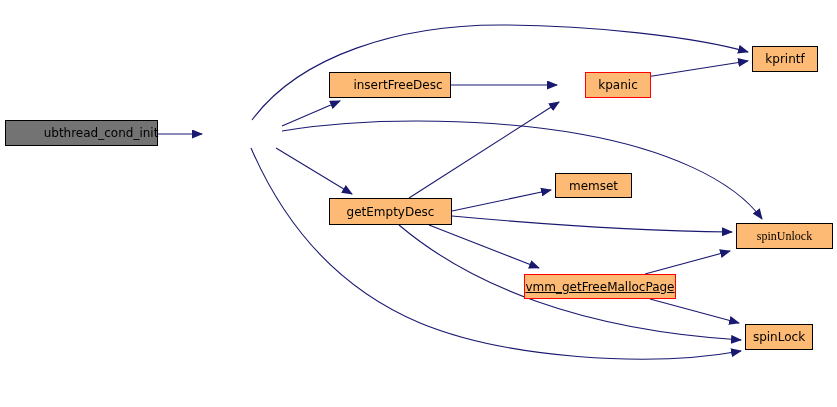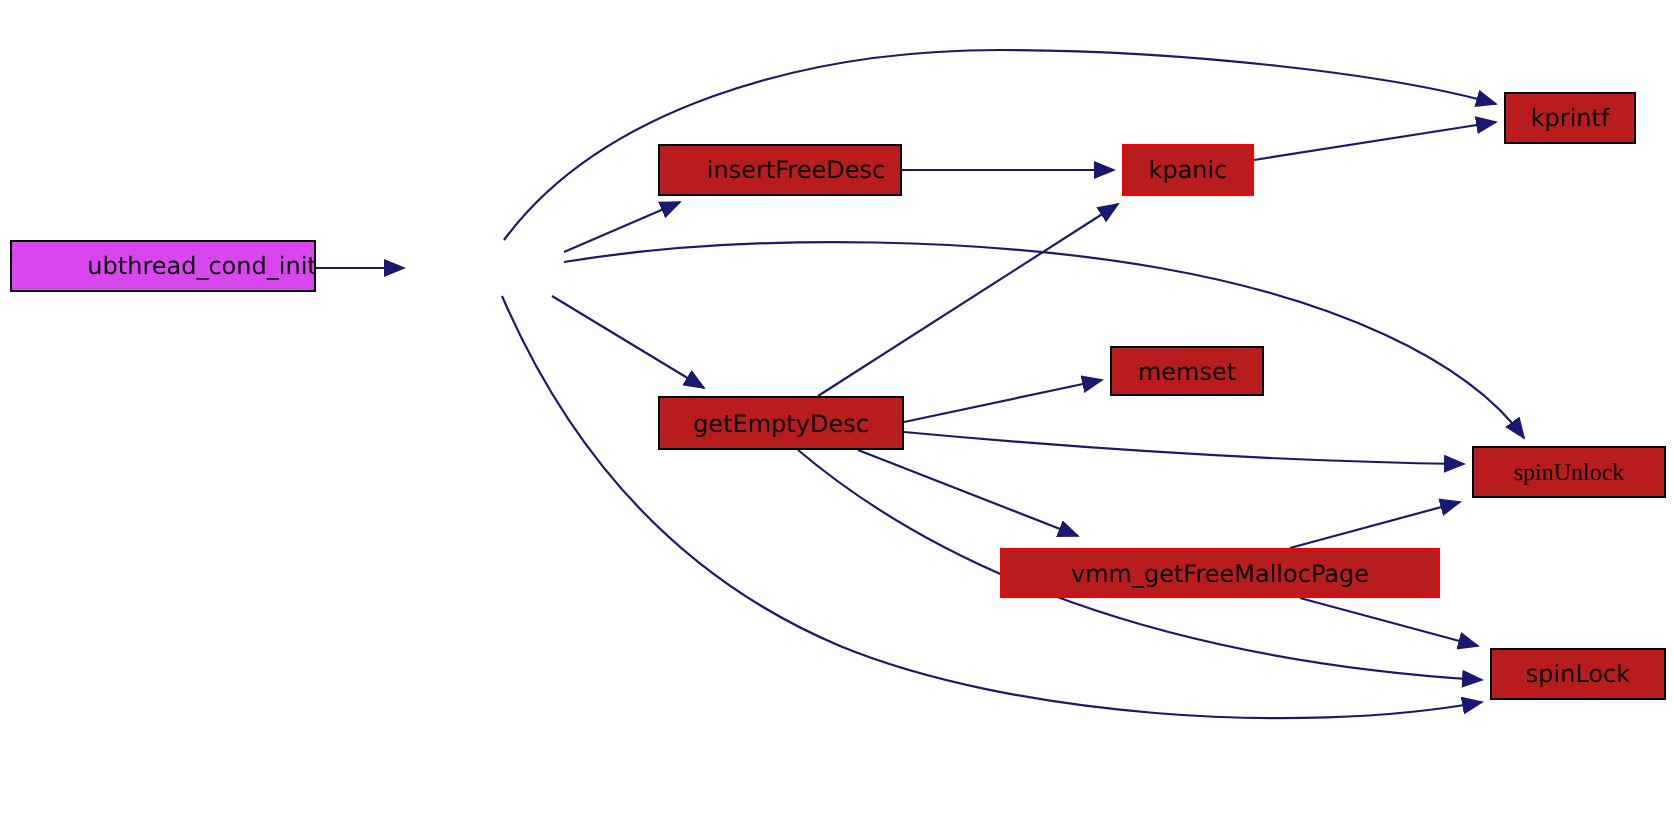--- a/index.html
+++ b/index.html
@@ -18,38 +18,39 @@
   #edges {
     position: absolute;
     left: 0;
     top: 0;
     width: 837px;
     height: 407px;
   }
   .node {
     position: absolute;
     box-sizing: border-box;
-    background: #b91c1c;
+    background: #fdba74;
     border: 1px solid #000000;
     color: #000000;
     font-size: 12px;
     line-height: 1;
     display: flex;
     align-items: center;
     justify-content: center;
     white-space: nowrap;
     cursor: pointer;
   }
   .node.root {
-    background: #d946ef;
+    background: #737373;
     cursor: default;
     padding-left: 39px;
   }
   .node.truncated {
     border-color: #ff0000;
+    margin-left: 24px;
   }
 </style>
 </head>
 <body>
 
 <div id="canvas">
 
   <svg id="edges" viewBox="0 0 837 407" xmlns="http://www.w3.org/2000/svg">
     <defs>
       <marker id="arrow" markerUnits="userSpaceOnUse" markerWidth="12" markerHeight="9" refX="10" refY="4.5" orient="auto">
@@ -83,17 +84,17 @@
   <div class="node truncated" style="left:561px; top:72px; width:66px; height:26px;">kpanic</div>
 
   <div class="node" style="left:752px; top:46px; width:66px; height:26px;">kprintf</div>
 
   <div class="node" style="left:329px; top:198px; width:123px; height:27px;">getEmptyDesc</div>
 
   <div class="node" style="left:555px; top:173px; width:77px; height:25px;">memset</div>
 
   <div class="node" style="left:736px; top:223px; width:97px; height:26px;font-family:Liberation Serif, serif;">spinUnlock</div>
 
-  <div class="node truncated" style="left:500px; top:274px; width:220px; height:25px;">vmm_getFreeMallocPage</div>
+  <div class="node truncated" style="left:500px; top:274px; width:152px; height:25px;text-decoration:underline;">vmm_getFreeMallocPage</div>
 
-  <div class="node" style="left:745px; top:324px; width:88px; height:26px;text-align:right;">spinLock</div>
+  <div class="node" style="left:745px; top:324px; width:68px; height:26px;text-align:right;">spinLock</div>
 
 </div>
 
 </body></html>

